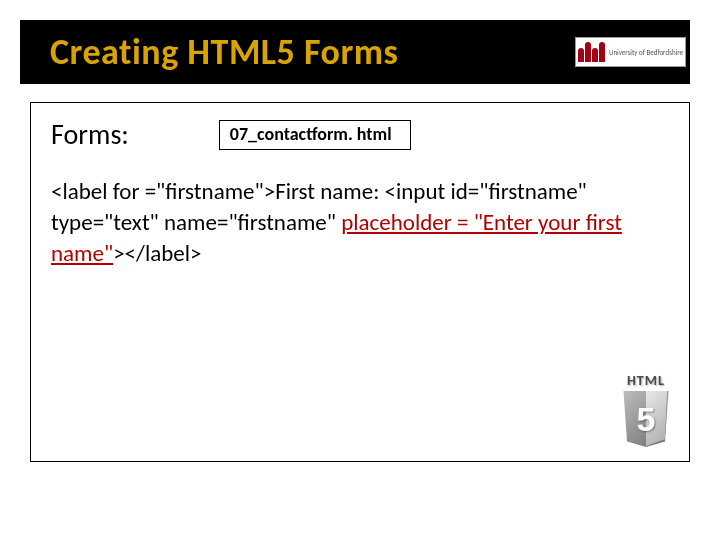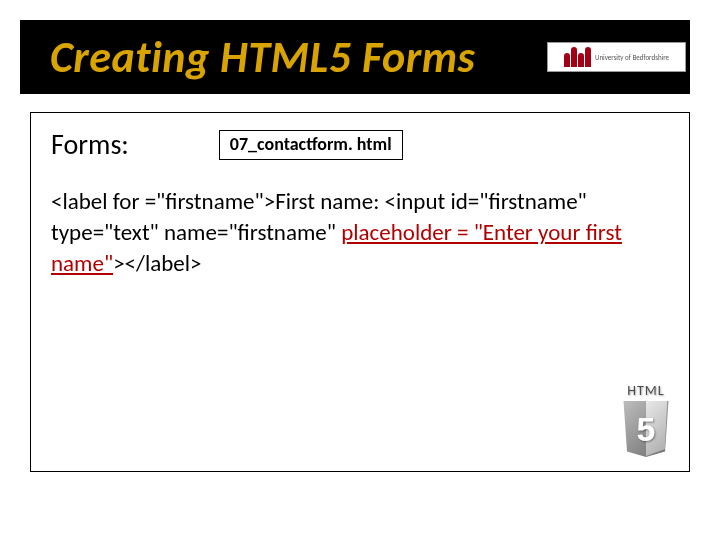--- a/index.html
+++ b/index.html
@@ -14,28 +14,27 @@
     .title-bar {
       background: #000;
       padding: 10px 0 10px 30px;
       margin: 20px 30px 0 20px;
       display: flex;
       align-items: center;
       justify-content: space-between;
     }
     .title-text {
       color: #d9a400;
-      font-size: 44px;
+      font-size: 36px;
       font-weight: 700;
       letter-spacing: 0.5px;
-      font-style: italic;
     }
     .uni-logo {
       background: #fff;
-      padding: 4px 16px;
+      padding: 4px 2px;
       margin-right: 4px;
       display: flex;
       align-items: center;
       gap: 4px;
       border: 1px solid #999;
     }
     .uni-mark {
       display: flex;
       align-items: flex-end;
       gap: 1px;
@@ -67,21 +66,21 @@
       align-items: center;
       gap: 70px;
       margin-bottom: 24px;
     }
     .edit-label {
       font-size: 28px;
       color: #000;
     }
     .file-badge {
       border: 1.5px solid #000;
-      padding: 2px 10px 4px 10px;
+      padding: 2px 18px 4px 10px;
       font-size: 18px;
       font-weight: 700;
       background: #fff;
       margin-left: 20px;
     }
     .code-block {
       font-size: 23px;
       line-height: 1.35;
       color: #000;
       font-family: inherit;
@@ -93,21 +92,21 @@
       text-decoration-color: #b00000;
     }
     .html5-badge {
       position: absolute;
       right: 18px;
       bottom: 14px;
       text-align: center;
     }
     .html5-badge .html-word {
       font-size: 14px;
-      font-weight: 400;
+      font-weight: 700;
       color: #4a4a4a;
       letter-spacing: 1px;
       text-shadow: 1px 1px 2px #aaa;
     }
     .html5-badge .five {
       width: 50px;
       height: 56px;
       margin: 2px auto 0 auto;
       position: relative;
     }

